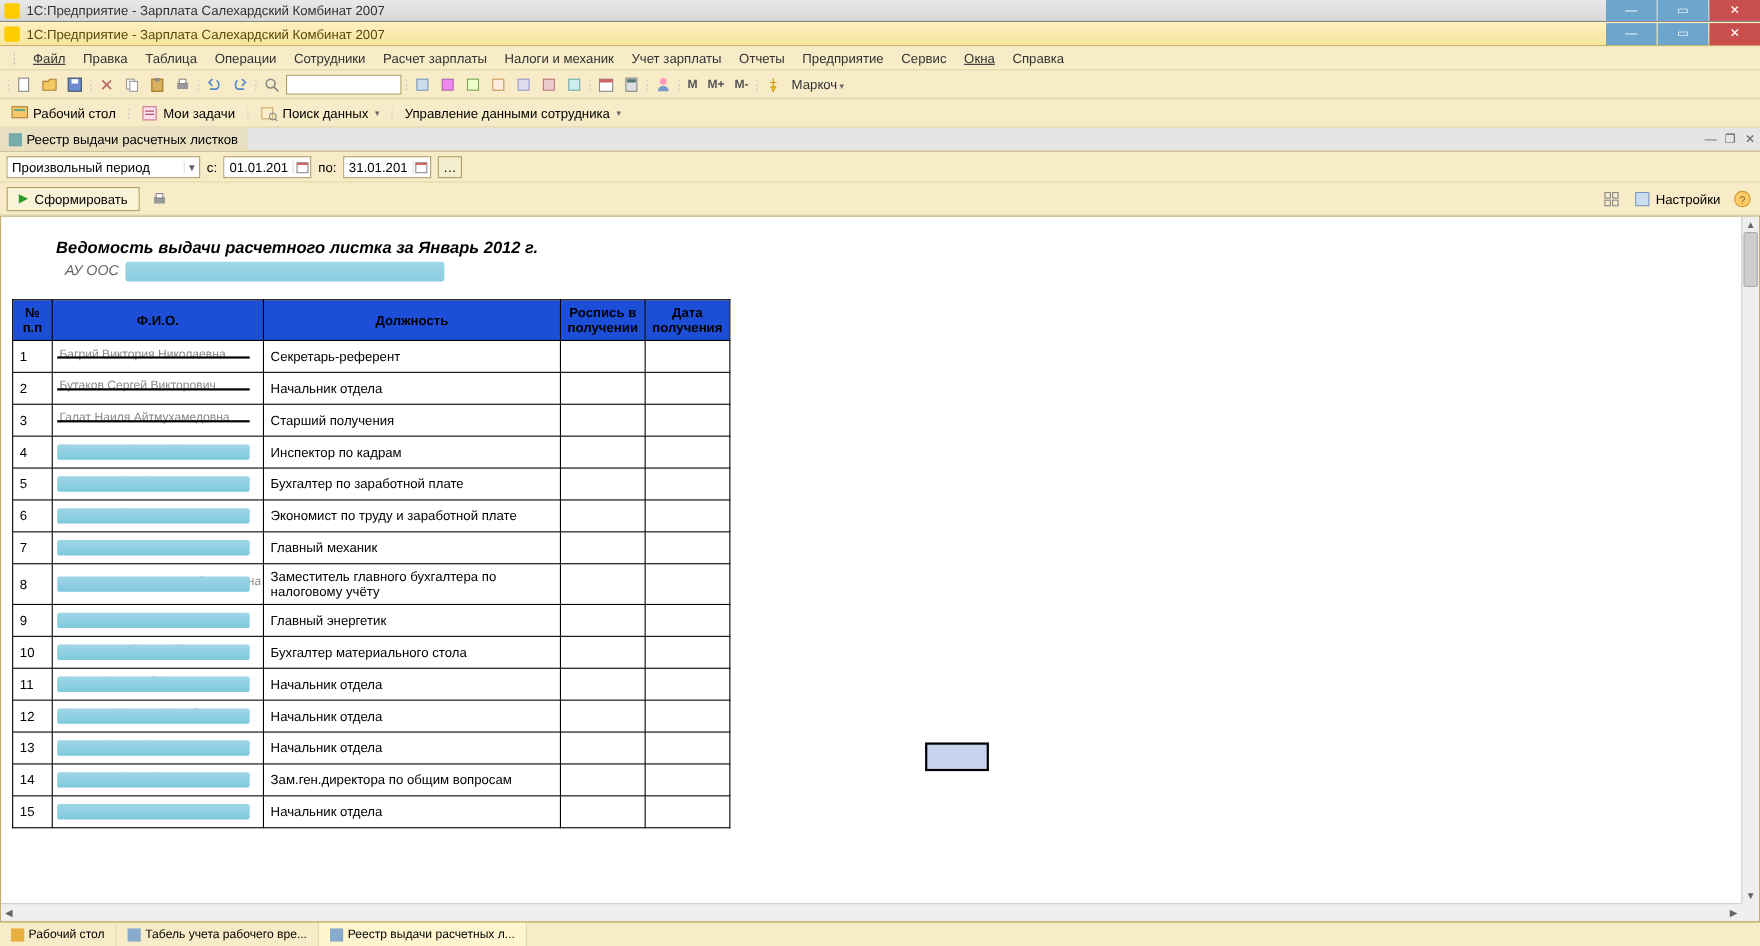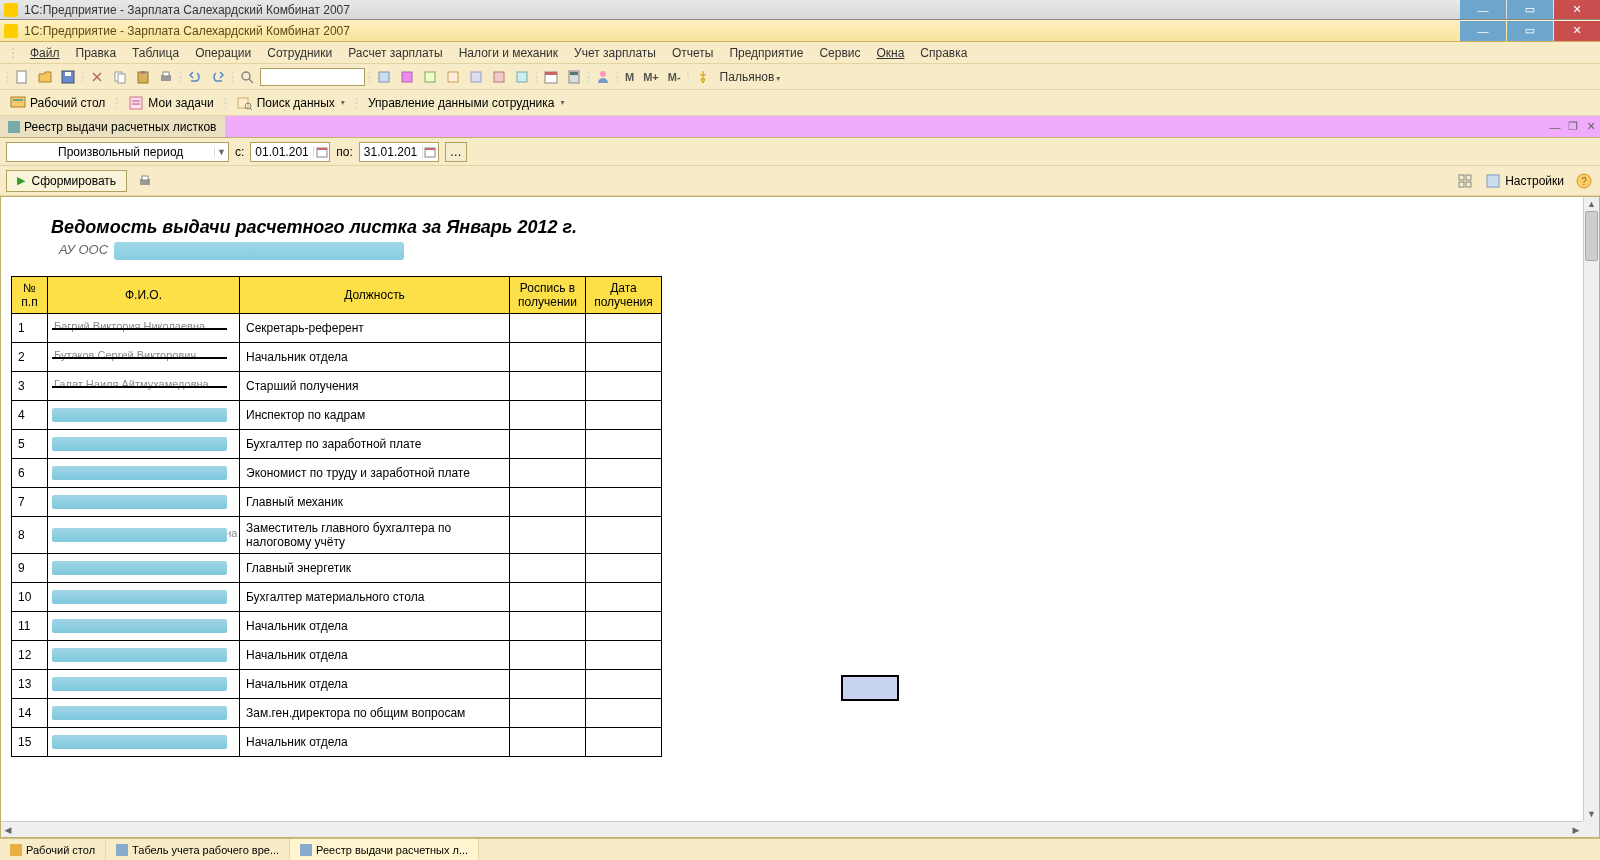--- a/index.html
+++ b/index.html
@@ -38,54 +38,54 @@
 .tb-text { font-size:12px; color:#333; padding:0 4px; }
 .tb-m { font-weight:bold; font-size:11px; color:#555; padding:0 3px; }
 .tb-dd::after { content:"▾"; font-size:8px; margin-left:2px; color:#666; }
 
 
 .toolbar2 { height: 26px; background:#f7ecc7; display:flex; align-items:center; padding-left:6px; gap:6px; border-bottom:1px solid #e0d4a0; }
 .tb2-btn { display:flex; align-items:center; gap:4px; padding:2px 4px; font-size:12px; cursor:default; }
 .tb2-icon { width:16px; height:16px; display:flex; align-items:center; justify-content:center; }
 
 
-.doc-tabbar { height: 22px; background:#f0abfc; display:flex; align-items:center; border-bottom:1px solid #c0b070; }
+.doc-tabbar { height: 22px; background:#e5e5e5; display:flex; align-items:center; border-bottom:1px solid #c0b070; }
 .doc-tab { display:flex; align-items:center; gap:4px; padding:0 8px; height:100%; background:#e8e0c0; font-size:12px; }
 .doc-tab .tb-icon { width:12px; height:12px; background:#7aa; }
 .tab-spacer { flex:1; }
 .tab-wbtn { width:18px; height:16px; display:flex; align-items:center; justify-content:center; color:#666; font-size:11px; }
 
 
 .params { height: 28px; background:#f7ecc7; display:flex; align-items:center; padding-left:6px; gap:6px; font-size:12px; border-bottom:1px solid #e0d4a0; }
 .combo { display:flex; align-items:center; border:1px solid #b0a060; background:#fff; height:20px; }
-.combo input { border:none; outline:none; width:160px; padding:0 4px; font-size:12px;margin-left:47px; }
+.combo input { border:none; outline:none; width:160px; padding:0 4px; font-size:12px; }
 .combo .dd { width:14px; text-align:center; color:#666; border-left:1px solid #ddd; font-size:9px; }
 .date-input { display:flex; align-items:center; border:1px solid #b0a060; background:#fff; height:20px; }
 .date-input input { border:none; outline:none; width:62px; padding:0 4px; font-size:12px; }
 .date-input .cal-btn { width:16px; display:flex; align-items:center; justify-content:center; border-left:1px solid #ddd; }
 .ellipsis-btn { width:22px; height:20px; border:1px solid #b0a060; background:#f4eecf; display:flex; align-items:center; justify-content:center; font-size:12px; }
 
 
 .actionbar { height: 30px; background:#f7ecc7; display:flex; align-items:center; padding:0 6px; gap:8px; border-bottom:1px solid #e0d4a0; }
 .btn-form { display:flex; align-items:center; gap:6px; border:1px solid #b0a060; background:#f9f3d8; padding:3px 10px; font-size:12px; cursor:default; }
 .btn-form .play { color:#2a9d2a; font-size:11px; }
 .actionbar .spacer { flex:1; }
 .right-tools { display:flex; gap:6px; }
 
 
 .report-wrap { flex:1; background:#fff; position:relative; overflow:hidden; border:1px solid #c0b070; margin:0; }
 .report-scroll { position:absolute; top:0; left:0; right:16px; bottom:16px; overflow:hidden; padding:20px 10px 0 10px; }
-.report-title { font-size:18px; font-weight:bold; font-style:italic; margin:0 0 4px 40px; }
+.report-title { font-size:15px; font-weight:bold; font-style:italic; margin:0 0 4px 40px; }
 .org-line { margin:0 0 14px 48px; position:relative; height:20px; }
 .org-redact { position:absolute; width:290px; height:18px; background:linear-gradient(#9fd8e8,#89cce0); border-radius:3px; left:55px; }
 .org-text { position:absolute; font-size:13px; color:#666; font-style:italic; left:0; top:0; }
 
 .report-table { border-collapse:collapse; margin-left:0; }
 .report-table th, .report-table td { border:1px solid #000; font-size:12px; padding:4px 6px; vertical-align:middle; }
-.report-table th { font-weight:normal; text-align:center; background:#fde047; }
+.report-table th { font-weight:bold; text-align:center; background:#1d4ed8; }
 .report-table td { background:#fff; }
 .col-n { width:36px; }
 .col-fio { width:192px; }
 .col-pos { width:270px; }
 .col-sign { width:76px; }
 .col-date { width:76px;margin-top:48px; }
 .fio-cell { position:relative; height:20px; }
 .fio-redact { position:absolute; left:-2px; right:6px; top:3px; height:14px; }
 .red-blue { background:linear-gradient(#a0d6e6,#7fc8de); border-radius:2px; }
 .red-black { background:#000; height:2px; top:10px; }
@@ -277,21 +277,21 @@
     <span class="tb-sep"></span>
     <span class="tb-m">M</span>
     <span class="tb-m">M+</span>
     <span class="tb-m">M-</span>
     <span class="tb-sep"></span>
     <div class="tb-btn">
         <svg viewBox="0 0 16 16">
           <path d="M8 2v8M5 6h6M8 14l-2-4h4z" stroke="#c90" fill="#fd4"></path>
         </svg>
       </div>
-    <span class="tb-text tb-dd">Пальянов</span>
+    <span class="tb-text tb-dd">Маркоч</span>
   </div>
 
   <div class="toolbar2">
     <div class="tb2-btn">
       <span class="tb2-icon">
           <svg viewBox="0 0 16 16">
             <rect x="1" y="2" width="14" height="10" fill="#f5c96b" stroke="#b08030"></rect>
             <rect x="3" y="4" width="10" height="2" fill="#6a8"></rect>
           </svg>
         </span>

